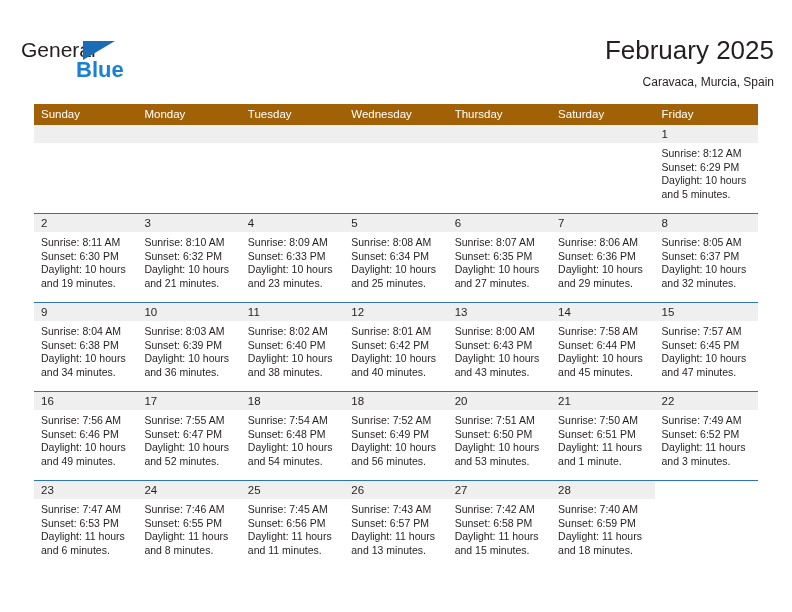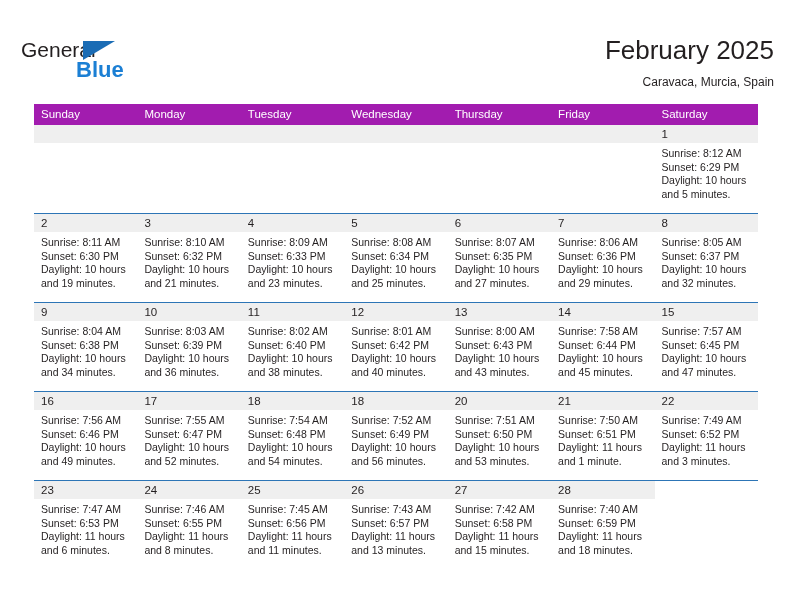--- a/index.html
+++ b/index.html
@@ -85,21 +85,21 @@
   
   .calendar {
     position: absolute;
     left: 34px;
     top: 104px;
     width: 724px;
   }
   .dow-row {
     display: flex;
     width: 100%;
-    background: #a21caf;
+    background: #a16207;
     height: 21px;
   }
   .dow {
     flex: 1 1 0;
     color: #ffffff;
     font-size: 11.5px;
     line-height: 21px;
     padding-left: 7px;
     box-sizing: border-box;
     white-space: nowrap;
@@ -173,22 +173,22 @@
 
   </div>
 
   <div class="calendar">
     <div class="dow-row" id="dow-row">
         <div class="dow">Sunday</div>
         <div class="dow">Monday</div>
         <div class="dow">Tuesday</div>
         <div class="dow">Wednesday</div>
         <div class="dow">Thursday</div>
+        <div class="dow">Saturday</div>
         <div class="dow">Friday</div>
-        <div class="dow">Saturday</div>
       </div>
     <div id="weeks-container">
         <div class="week">
           <div class="week-inner">
             <div class="cell empty">
               <span class="daynum"></span>
             </div>
             <div class="cell empty">
               <span class="daynum"></span>
             </div>

